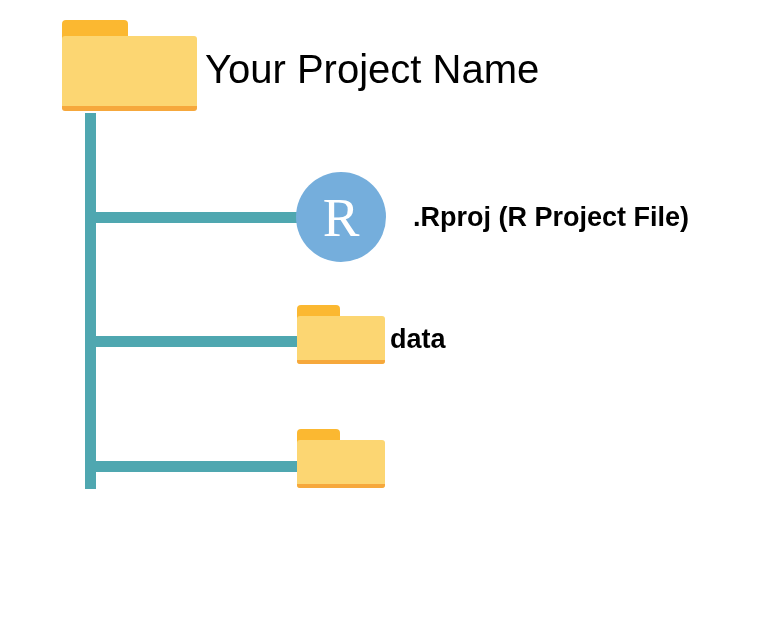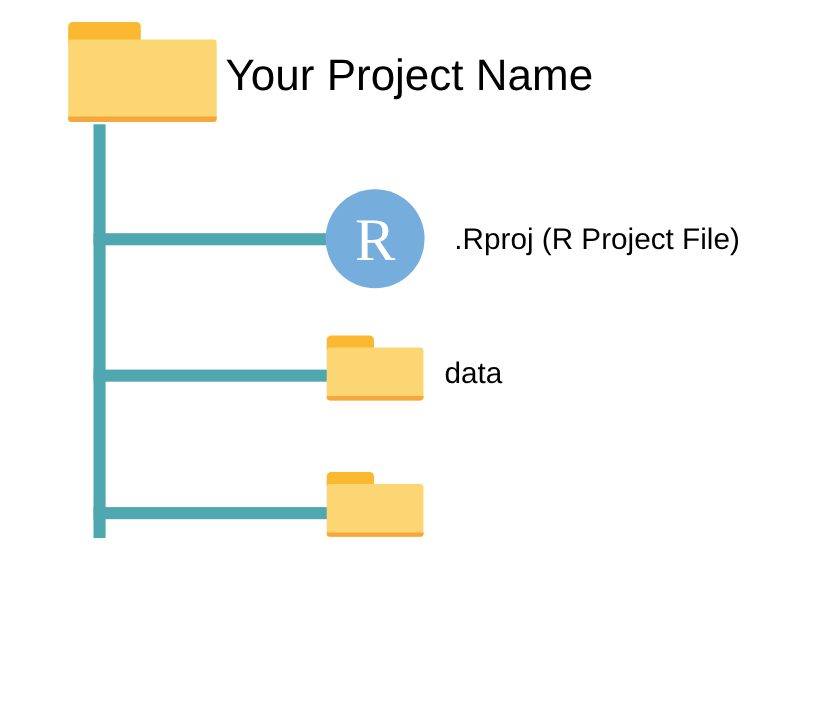--- a/index.html
+++ b/index.html
@@ -107,20 +107,21 @@
     font-size: 40px;
     line-height: 1;
     white-space: nowrap;
   }
   .node-label {
     position: absolute;
     color: #000000;
     font-size: 27px;
     line-height: 1;
     white-space: nowrap;
+    font-weight: bold;
   }
 </style>
 </head>
 <body>
 
 <div id="canvas">
 
   <div class="folder folder-root">
     <div class="tab"></div>
     <div class="body"></div>
@@ -139,21 +140,21 @@
   <div class="r-circle" style="left:296px; top:172px; width:90px; height:90px;">
     <span class="r-glyph">R</span>
   </div>
   <div class="node-label" style="left:413px; top:204px;">.Rproj (R Project File)</div>
 
   <div class="folder folder-child" style="left:297px; top:305px;">
     <div class="tab"></div>
     <div class="body"></div>
     <div class="strip"></div>
   </div>
-  <div class="node-label" style="left:404px; top:326px;">data</div>
+  <div class="node-label" style="left:390px; top:326px;">data</div>
 
   <div class="folder folder-child" style="left:297px; top:429px;">
     <div class="tab"></div>
     <div class="body"></div>
     <div class="strip"></div>
   </div>
 
   <div class="folder folder-child" style="left:297px; top:550px;">
     <div class="tab"></div>
     <div class="body"></div>

